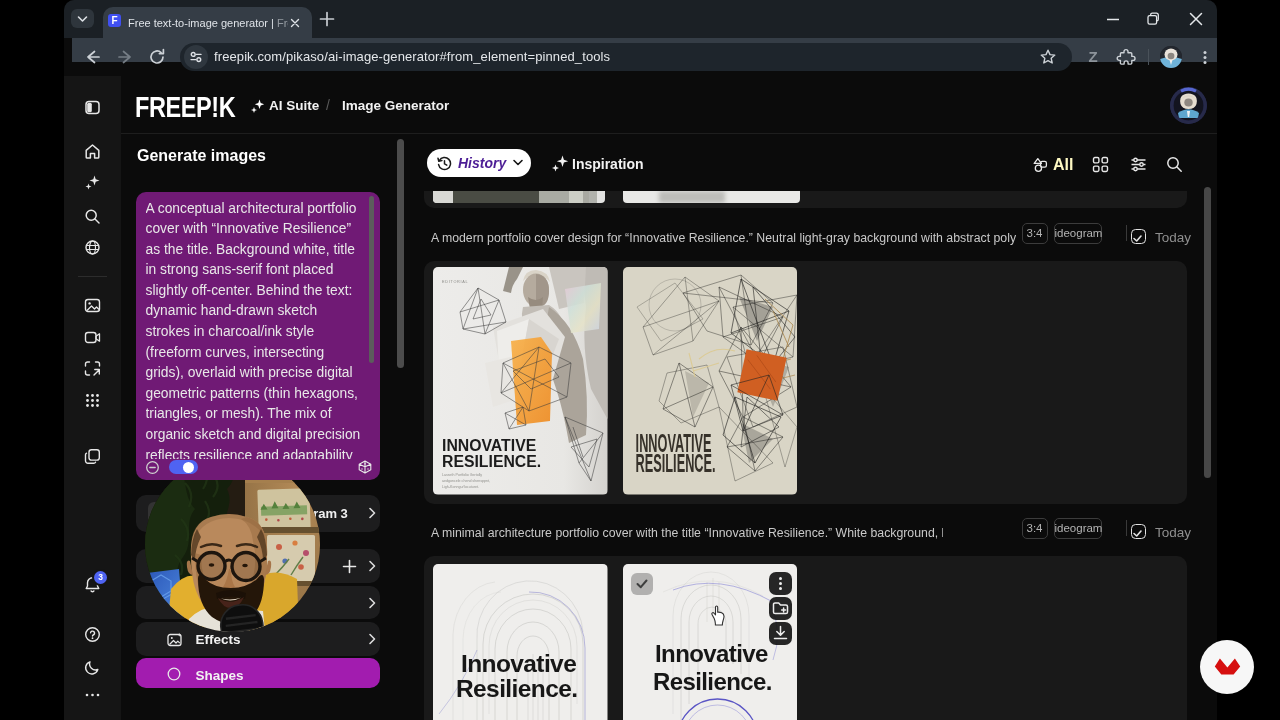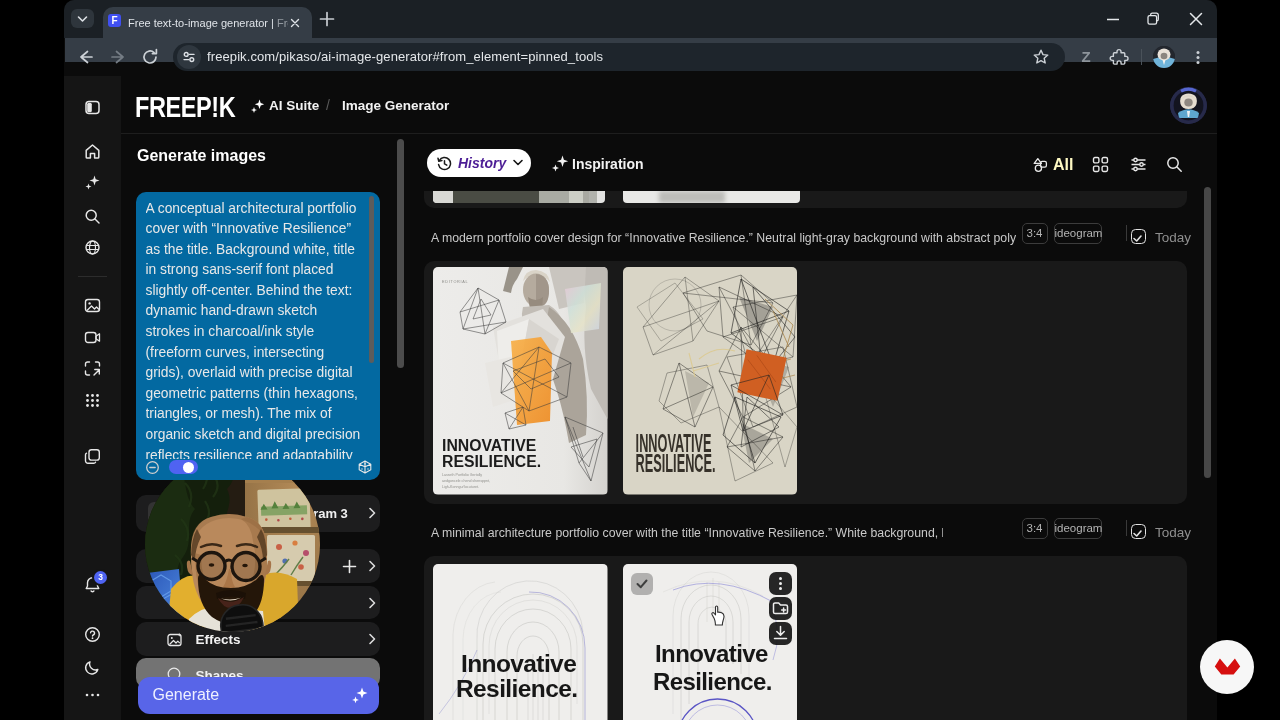--- a/index.html
+++ b/index.html
@@ -2,21 +2,21 @@
 <html><head>
 <meta charset="utf-8">
 <style>
   * { margin:0; padding:0; box-sizing:border-box; }
   html,body { width:1280px; height:720px; background:#000; overflow:hidden; }
   body { font-family:"Liberation Sans", sans-serif; position:relative; }
   .abs { position:absolute; }
   
   #win { position:absolute; left:64px; top:0; width:1153px; height:720px; background:#0b0b0b; border-radius:10px 10px 0 0; overflow:hidden; }
   #tabstrip { position:absolute; left:0; top:0; width:100%; height:38px; background:#1b2025; }
-  #toolbar { position:absolute; left:1px; top:38px; width:100%; height:24px; background:#353d46; }
+  #toolbar { position:absolute; left:8px; top:38px; width:100%; height:24px; background:#353d46; }
   #tab { position:absolute; left:39px; top:7px; width:209px; height:31px; background:#353d46; border-radius:10px 10px 0 0; }
   #urlpill { position:absolute; left:108px; top:5px; width:892px; height:28px; background:#1e252c; border-radius:14px; }
   
   #page { position:absolute; left:0; top:76px; width:100%; height:644px; background:#0b0b0b; }
   #fsidebar { position:absolute; left:0; top:0; width:57px; height:644px; background:#151515; }
   #fheader { position:absolute; left:57px; top:0; width:1096px; height:58px; border-bottom:1px solid #1e1e1e; }
   #lpanel { position:absolute; left:57px; top:58px; width:291px; height:586px; }
   #main { position:absolute; left:348px; top:58px; width:805px; height:586px; }
 </style>
 </head>
@@ -220,21 +220,21 @@
             <ellipse cx="18.5" cy="15.5" rx="4.2" ry="4" fill="#8f8881"></ellipse>
             <path d="M12 12 Q14 8.5 18.5 8.5 Q23 8.5 25 12 L23.5 10.5 Q18.5 8 13.5 10.5 Z" fill="#d8d0c2"></path>
             <circle cx="18.5" cy="18.5" r="16.8" fill="none" stroke="#272a4a" stroke-width="3.2"></circle>
             <path d="M11 4.1 A16.8 16.8 0 0 1 26 4.1" fill="none" stroke="#5666d0" stroke-width="3.2"></path>
           </svg>
       </div>
     </div>
     <div id="lpanel">
       <div class="abs" style="left:16px;top:13px;font-size:16px;font-weight:700;color:#fff;">Generate images</div>
 
-      <div class="abs" style="left:14.5px;top:57.5px;width:244.5px;height:288.5px;background:#0369a1;border-radius:10px;overflow:hidden;z-index:55;">
+      <div class="abs" style="left:14.5px;top:57.5px;width:244.5px;height:288.5px;background:#701a75;border-radius:10px;overflow:hidden;z-index:55;">
         <div class="abs" style="left:10px;top:7px;width:230px;height:260px;overflow:hidden;font-size:13.8px;line-height:20.6px;color:#e8e8e8;white-space:nowrap;">A conceptual architectural portfolio<br>cover with “Innovative Resilience”<br>as the title. Background white, title<br>in strong sans-serif font placed<br>slightly off-center. Behind the text:<br>dynamic hand-drawn sketch<br>strokes in charcoal/ink style<br>(freeform curves, intersecting<br>grids), overlaid with precise digital<br>geometric patterns (thin hexagons,<br>triangles, or mesh). The mix of<br>organic sketch and digital precision<br>reflects resilience and adaptability</div>
         <div class="abs" style="left:233px;top:4px;width:5px;height:167px;border-radius:3px;background:#5c5c5c;"></div>
 
         <svg class="abs" style="left:10.5px;top:269px;" width="13" height="13">
             <circle cx="6.5" cy="6.5" r="5.8" fill="none" stroke="#cfcfcf" stroke-width="1.3"></circle>
             <path d="M3.8 6.5 H9.2" stroke="#cfcfcf" stroke-width="1.3" stroke-linecap="round"></path>
           </svg>
         <div class="abs" style="left:33.5px;top:268.5px;width:28.5px;height:14px;border-radius:7px;background:#4f63f2;">
             <div class="abs" style="left:14px;top:1.5px;width:11px;height:11px;border-radius:50%;background:#fff;"></div>
           </div>
@@ -271,34 +271,27 @@
             <rect x="1" y="2.5" width="13" height="11" rx="2.2" fill="none" stroke="#e8e8e8" stroke-width="1.3"></rect>
             <circle cx="4.8" cy="6" r="1" fill="#e8e8e8"></circle>
             <path d="M2.5 12.5 L6.5 8.5 L9 11 L10.8 9.2 L12.8 11.2" fill="none" stroke="#e8e8e8" stroke-width="1.2" stroke-linejoin="round"></path>
             <path d="M12.2 0.8 L12.7 2.3 L14.2 2.8 L12.7 3.3 L12.2 4.8 L11.7 3.3 L10.2 2.8 L11.7 2.3 Z" fill="#e8e8e8"></path>
           </svg>
         <div class="abs" style="left:60px;top:10px;font-size:13.5px;font-weight:700;color:#f2f2f2;">Effects</div>
         <svg class="abs" style="left:231px;top:10px;" width="10" height="14">
             <path d="M3 2.5 L7.5 7 L3 11.5" fill="none" stroke="#dcdcdc" stroke-width="1.6" stroke-linecap="round" stroke-linejoin="round"></path>
           </svg>
       </div>
-      <div class="abs" style="left:14.5px;top:523.5px;width:244.5px;height:30px;background:#737373;border-radius:10px;overflow:hidden;">
+      <div class="abs" style="left:14.5px;top:523.5px;width:244.5px;height:30px;background:#a21caf;border-radius:10px;overflow:hidden;">
         <svg class="abs" style="left:31px;top:9px;" width="14" height="14">
             <circle cx="7" cy="7" r="5.8" fill="none" stroke="#e8e8e8" stroke-width="1.3"></circle>
           </svg>
         <div class="abs" style="left:60px;top:10px;font-size:13.5px;font-weight:700;color:#f2f2f2;">Shapes</div>
       </div>
 
-      <div class="abs" style="left:17px;top:543px;width:240.5px;height:36.5px;background:#5865e8;border-radius:12px;">
-        <div class="abs" style="left:14.5px;top:9px;font-size:16px;color:#eef0ff;">Generate</div>
-        <svg class="abs" style="left:213px;top:9px;" width="18" height="18">
-            <path d="M11 1.5 L12.4 5.6 L16.5 7 L12.4 8.4 L11 12.5 L9.6 8.4 L5.5 7 L9.6 5.6 Z" fill="#fff"></path>
-            <path d="M4.5 10.5 L5.4 13 L7.9 13.9 L5.4 14.8 L4.5 17.3 L3.6 14.8 L1.1 13.9 L3.6 13 Z" fill="#fff"></path>
-          </svg>
-      </div>
 
       <div class="abs" style="left:276px;top:5px;width:7px;height:229px;border-radius:3.5px;background:#4c4c4c;"></div>
     </div>
     <div id="main">
 
       <div class="abs" style="left:15px;top:15px;width:103.5px;height:27.5px;background:#fff;border-radius:14px;">
         <svg class="abs" style="left:10px;top:6.5px;" width="15" height="15">
             <path d="M2.3 4.5 A6 6 0 1 1 1.6 8.6" fill="none" stroke="#1a1a1a" stroke-width="1.5" stroke-linecap="round"></path>
             <path d="M1 2.2 L1.8 5.3 L4.9 4.6" fill="none" stroke="#1a1a1a" stroke-width="1.5" stroke-linecap="round" stroke-linejoin="round"></path>
             <path d="M7.5 4.8 V7.8 L9.8 9.2" fill="none" stroke="#1a1a1a" stroke-width="1.5" stroke-linecap="round"></path>

